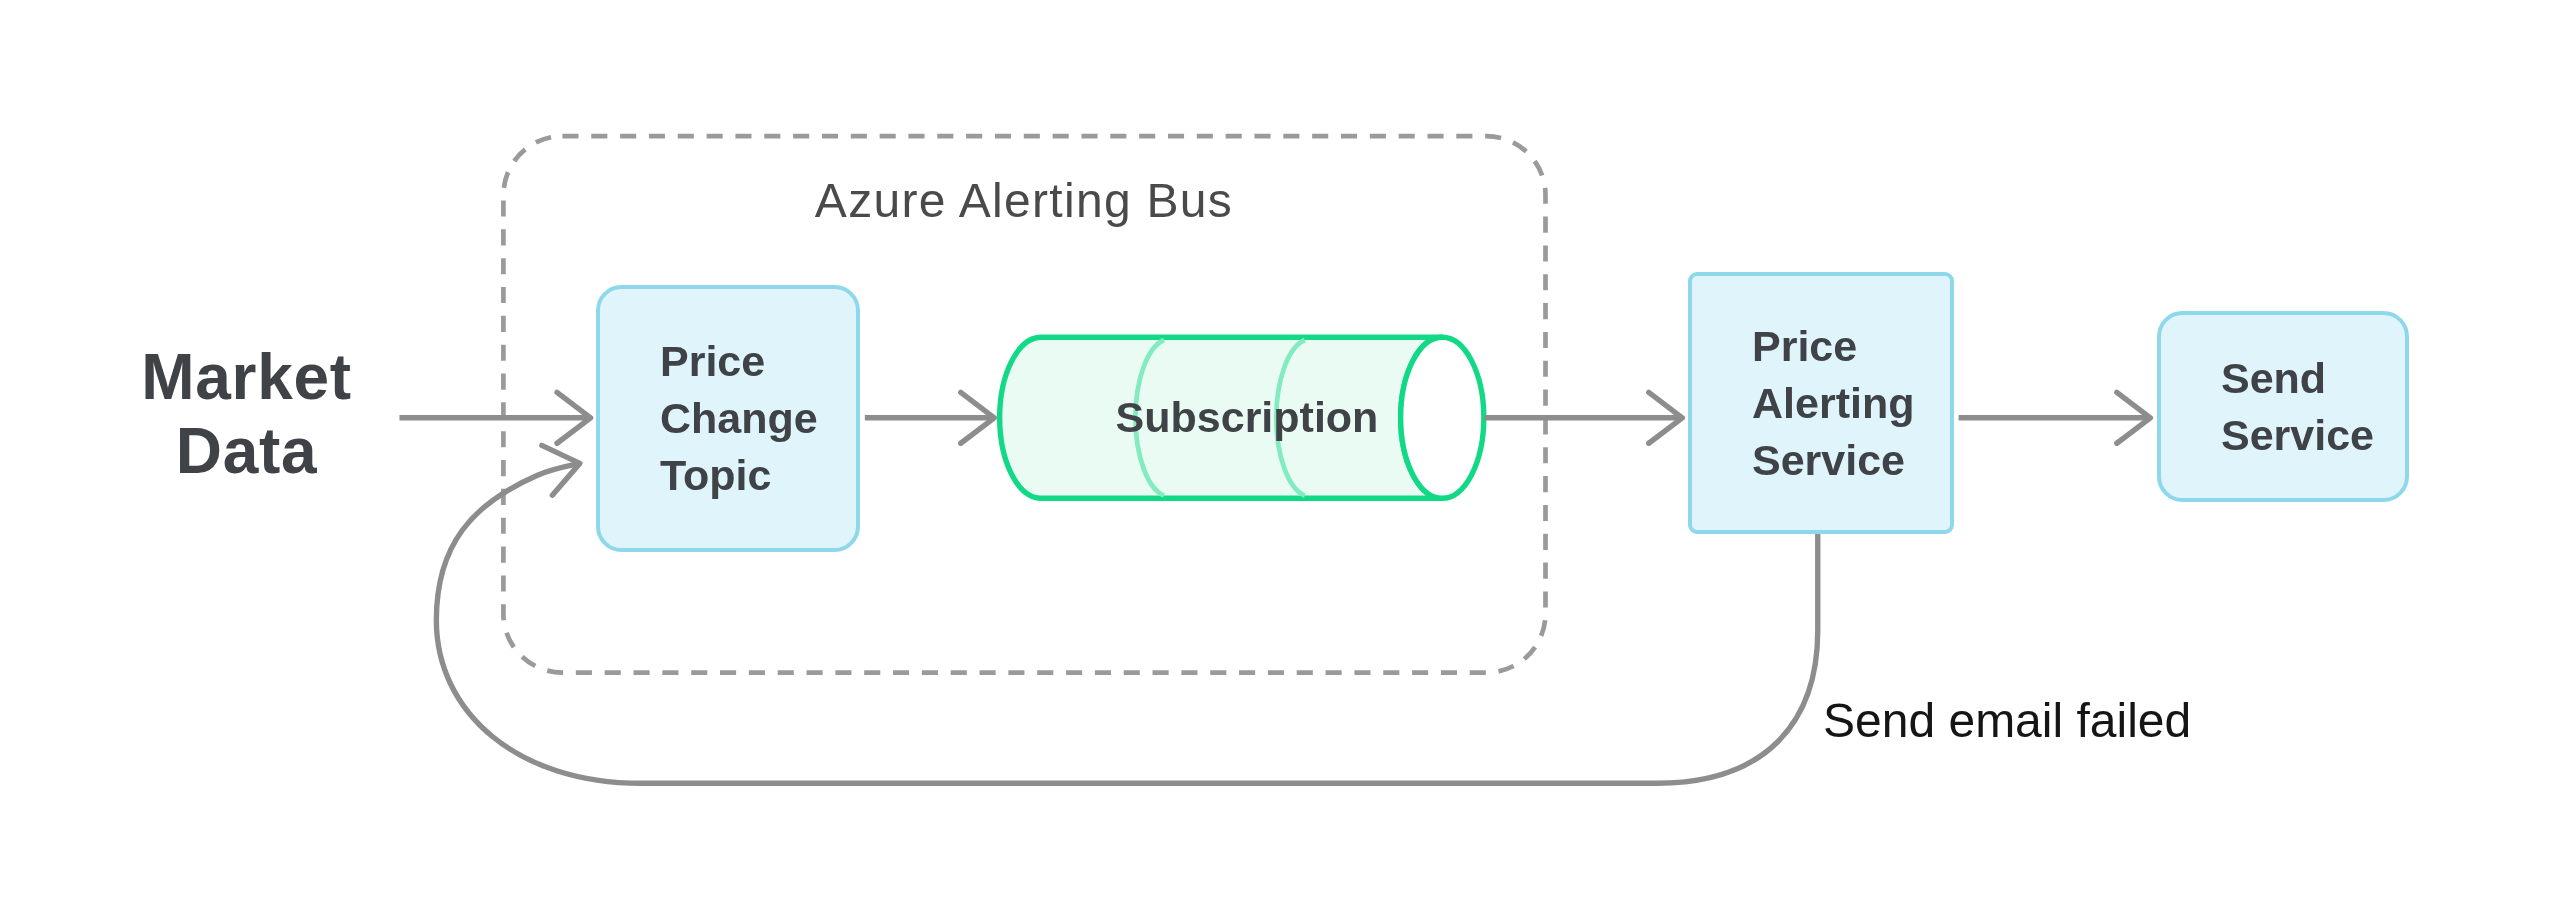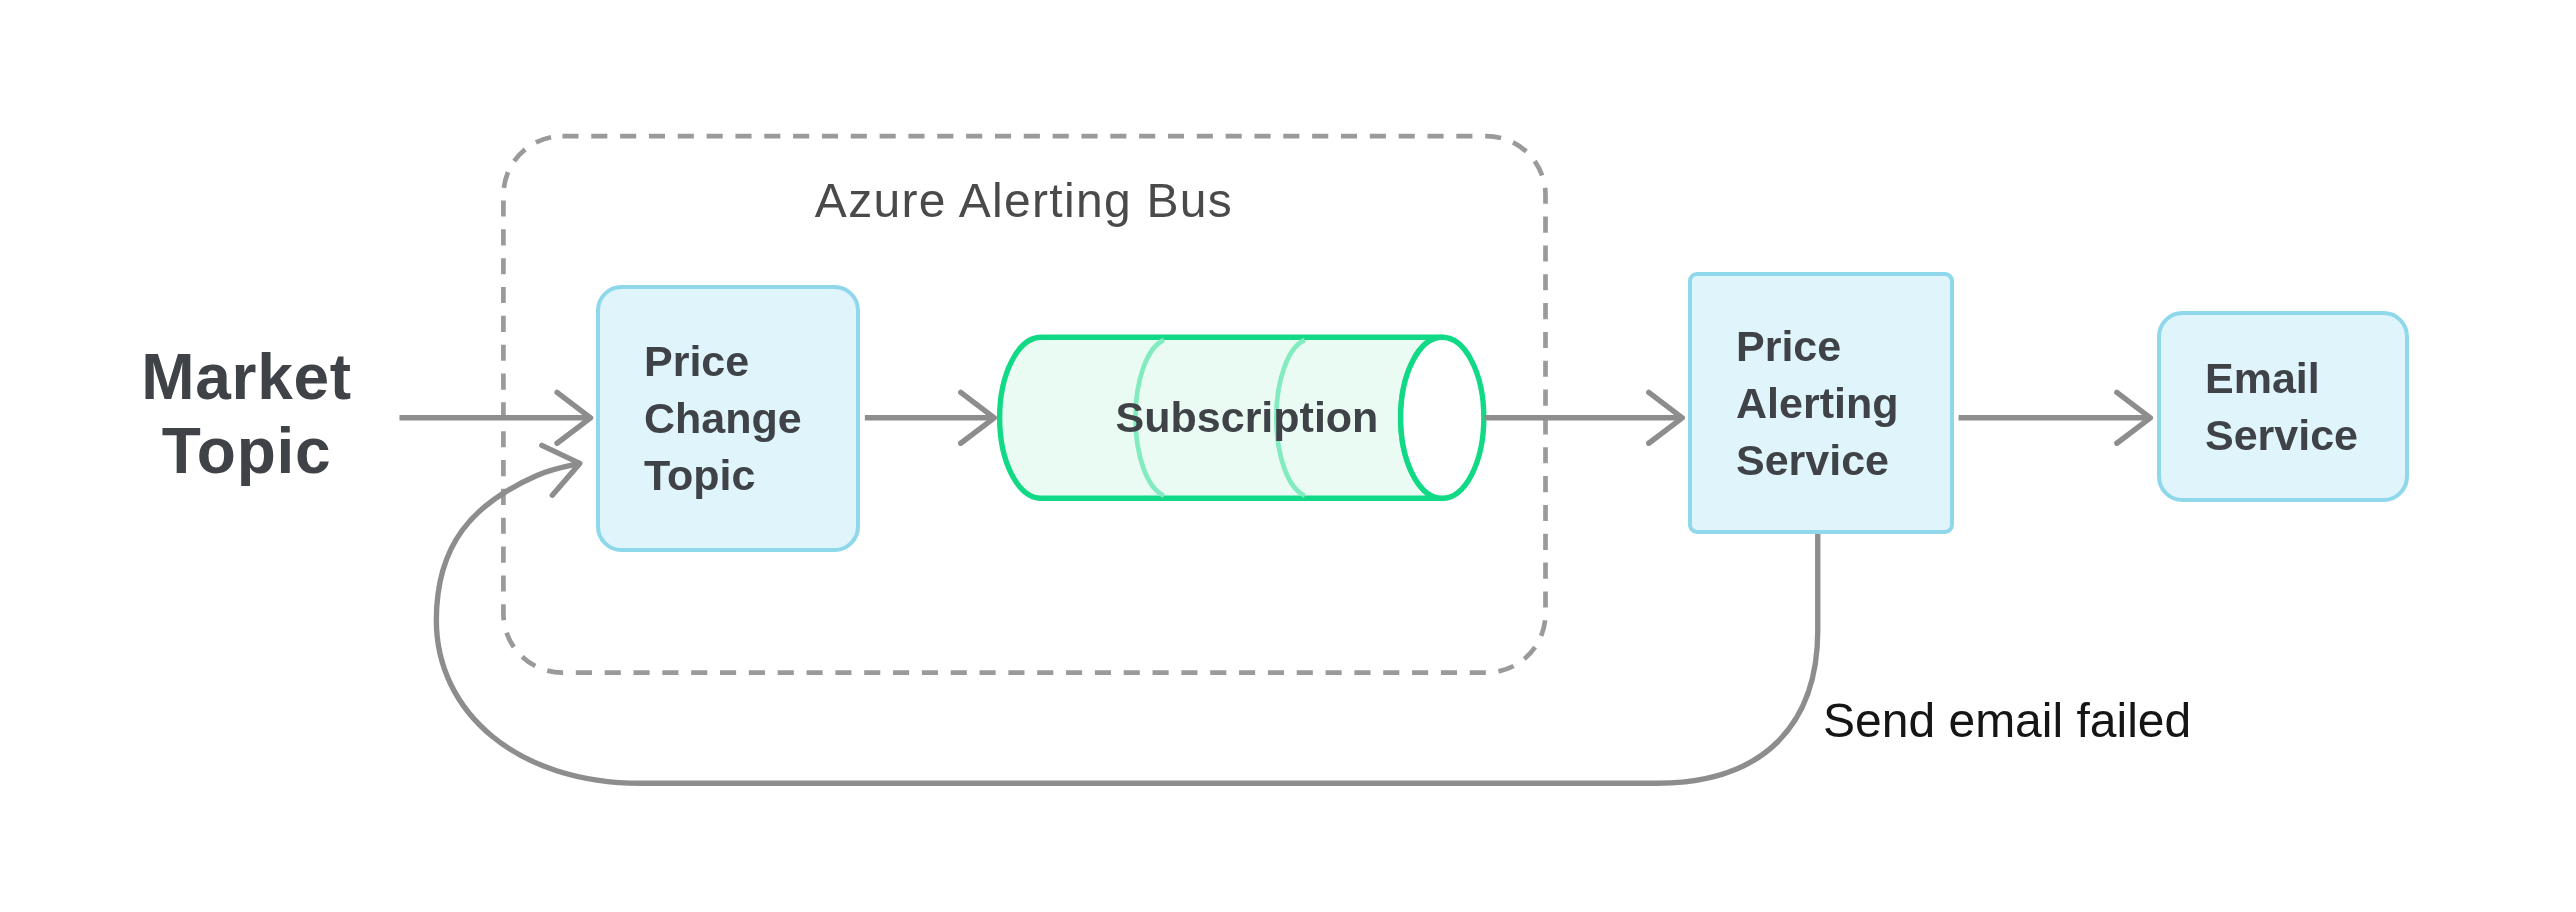--- a/index.html
+++ b/index.html
@@ -35,21 +35,21 @@
     border: 4.7px solid #8fd8ec;
     background: #dff4fb;
     border-radius: 25.5px;
     display: flex;
     align-items: center;
   }
   .node .node-label {
     position: static;
     font-size: 43px; font-weight: 700; line-height: 57px;
     color: #3f4347;
-    padding-left: 44px; padding-right: 6.7px;
+    padding-left: 60px; padding-right: 6.7px;
   }
   .node-topic    { left: 596px;  top: 285px; width: 264px; height: 267px; }
   .node-alerting { left: 1688px; top: 272px; width: 266px; height: 262px; border-radius: 9px; }
   .node-email    { left: 2157px; top: 311px; width: 252px; height: 191px; }
 
   .subscription-label {
     left: 1046px; top: 389px; width: 402px;
     font-size: 43px; font-weight: 700; line-height: 57px;
     text-align: center;
   }
@@ -86,34 +86,34 @@
     <path d="M 2920 623 H 3206" fill="none" stroke="#8d8d8d" stroke-width="8" marker-end="url(#chev)"></path>
 
     <path d="M 2710 795 V 940
              C 2710 1080 2630 1168 2470 1168
              H 955
              C 770 1168 650 1062 650 925
              C 650 812 704 751 800 709
              C 822 699 845 695 864 691" fill="none" stroke="#8d8d8d" stroke-width="8" marker-end="url(#chev)"></path>
   </svg>
 
-  <div class="label market-data">Market Topic</div>
+  <div class="label market-data">Market Data</div>
 
   <div class="label bus-title">Azure Alerting Bus</div>
 
   <div class="node node-topic">
     <div class="node-label">Price Change Topic</div>
   </div>
 
   <div class="label subscription-label">Subscription</div>
 
   <div class="node node-alerting">
     <div class="node-label">Price Alerting Service</div>
   </div>
 
   <div class="node node-email">
-    <div class="node-label">Email Service</div>
+    <div class="node-label">Send Service</div>
   </div>
 
   <div class="label feedback-label">Send email failed</div>
 
 </div>
 
 
 </body></html>

